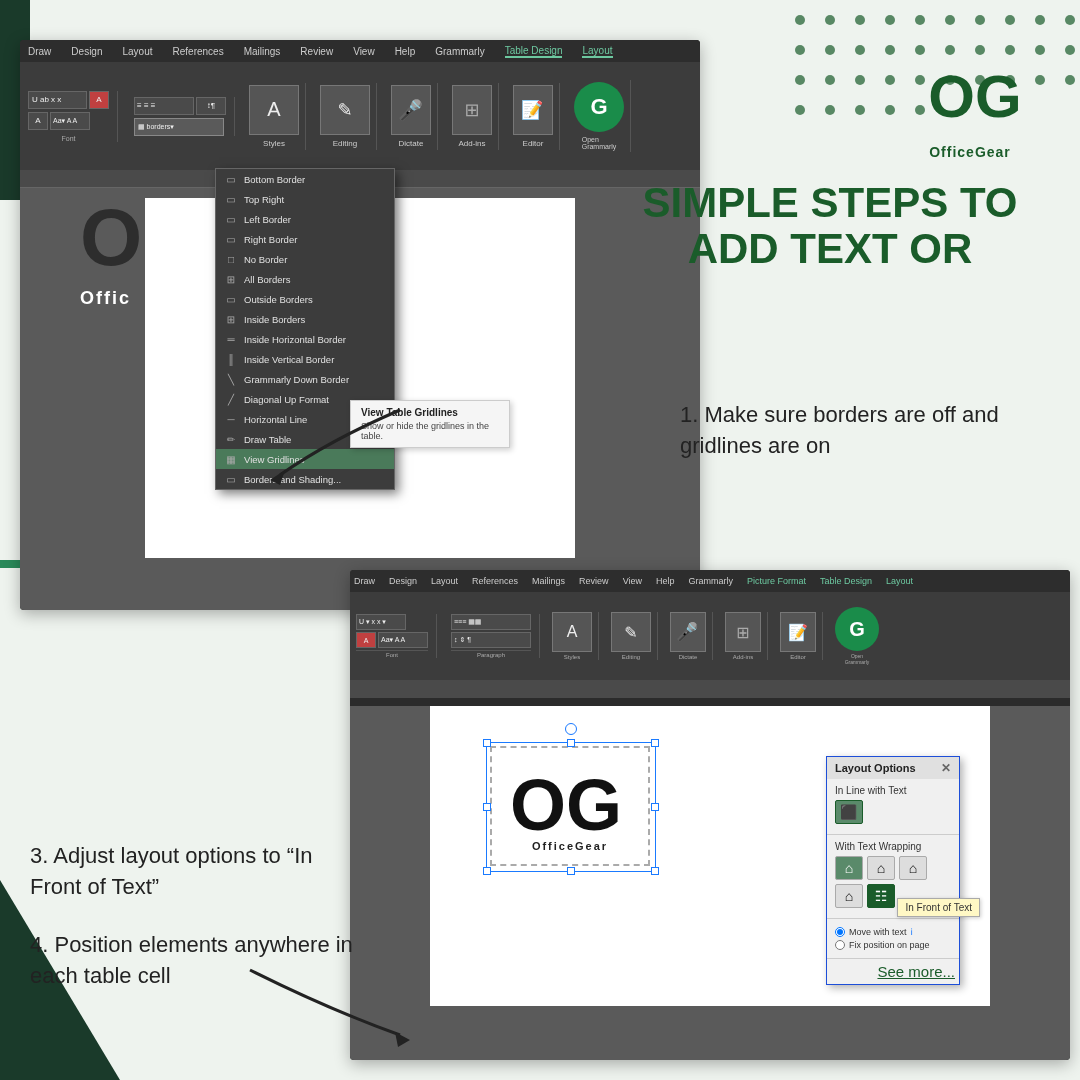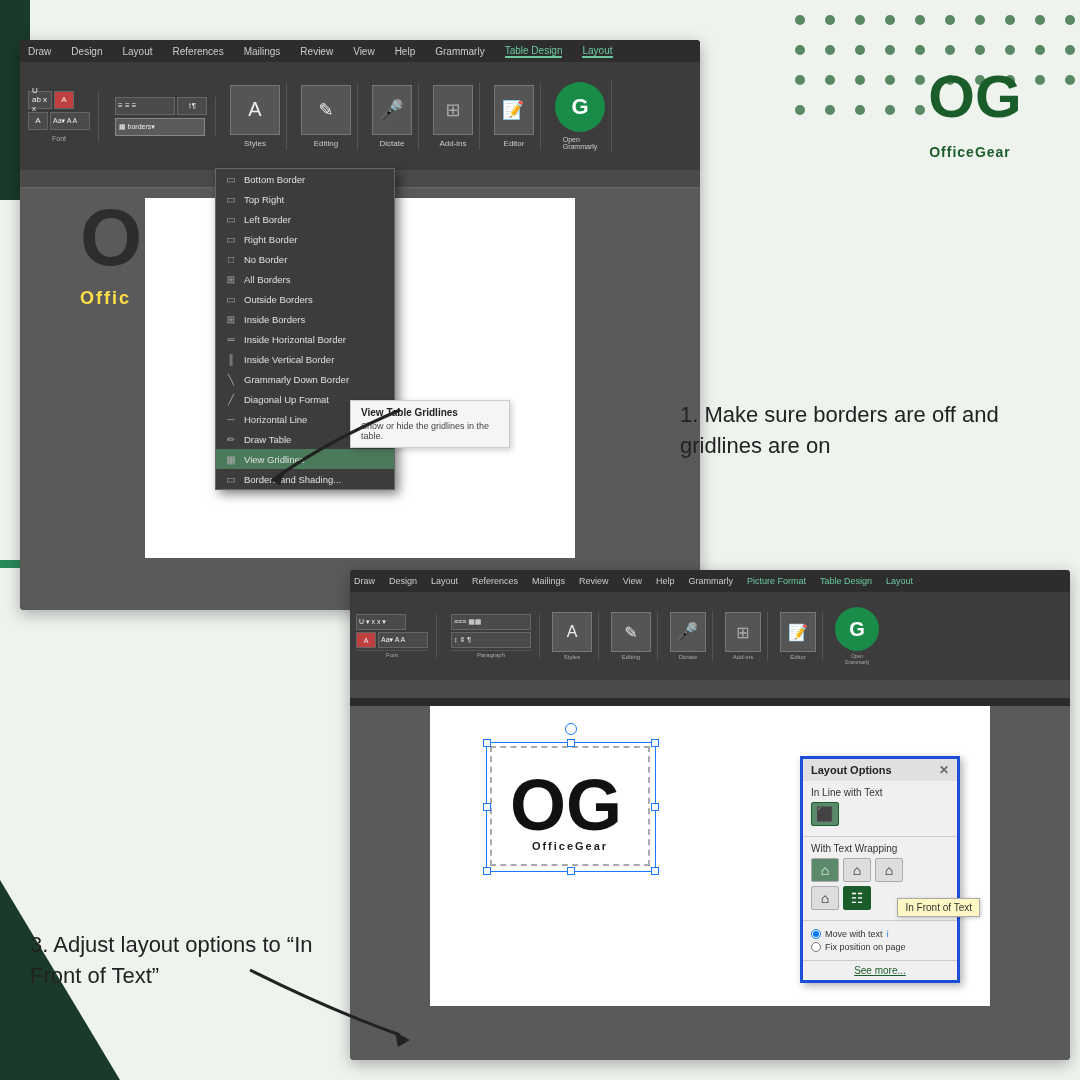--- a/index.html
+++ b/index.html
@@ -318,23 +318,23 @@
       height: 300px;
       margin: 8px auto;
       position: relative;
     }
 
     
     .layout-options {
       position: absolute;
       top: 50px;
       right: 30px;
-      width: 160px;
+      width: 134px;
       background: #f0f0f0;
-      border: 3px solid #1d4ed8;
+      border: 1px solid #1d4ed8;
       z-index: 20;
       box-shadow: 3px 3px 8px rgba(0,0,0,0.3);
       font-size: 10px;
     }
 
     .layout-header {
       background: #e0e0e0;
       padding: 4px 8px;
       display: flex;
       justify-content: space-between;
@@ -394,23 +394,23 @@
       color: #333;
       margin-bottom: 2px;
     }
 
     .layout-radio input {
       width: 10px;
       height: 10px;
     }
 
     .layout-link {
-      text-align: center;
+      text-align: right;
       padding: 4px;
-      font-size: 10px;
+      font-size: 15px;
       color: #1a5c2a;
       cursor: pointer;
       text-decoration: underline;
     }
 
     
     .infront-badge {
       position: absolute;
       top: 192px;
       right: 10px;
@@ -577,22 +577,22 @@
   <div class="logo-area">
     <svg class="logo-svg" viewBox="0 0 120 90">
 
       <text x="10" y="65" font-size="72" font-weight="900" fill="#1a5c2a" font-family="Arial">OG</text>
     </svg>
     <div class="logo-text">OfficeGear</div>
   </div>
 
   <div class="heading-area">
     <div class="heading-text">
-      <br>
-      <br>
+      <span>SIMPLE STEPS TO</span><br>
+      <span>ADD TEXT OR</span><br>
     </div>
   </div>
 
   <div class="step1-desc">
     <p>1. Make sure borders are off and gridlines are on</p>
   </div>
 
   <div class="screenshot-top">
 
     <div class="ribbon">
@@ -606,21 +606,21 @@
         <span class="ribbon-tab">View</span>
         <span class="ribbon-tab">Help</span>
         <span class="ribbon-tab">Grammarly</span>
         <span class="ribbon-tab active-tab">Table Design</span>
         <span class="ribbon-tab active-tab">Layout</span>
       </div>
       <div class="ribbon-body">
 
         <div style="display:flex;flex-direction:column;gap:3px;padding-right:8px;border-right:1px solid #555;">
           <div style="display:flex;gap:2px;align-items:center;">
-            <div style="width:24px;height:18px;background:#4a4a4a;border:1px solid #666;font-size:8px;color:#eee;display:flex;align-items:center;padding:0 3px;">U ab x x</div>
+            <div style="width:59px;height:18px;background:#4a4a4a;border:1px solid #666;font-size:8px;color:#eee;display:flex;align-items:center;padding:0 3px;">U ab x x</div>
             <div style="width:20px;height:18px;background:#c04040;border:1px solid #666;font-size:8px;color:#eee;display:flex;align-items:center;justify-content:center;">A</div>
           </div>
           <div style="display:flex;gap:2px;align-items:center;">
             <div style="width:20px;height:18px;background:#4a4a4a;border:1px solid #666;font-size:8px;color:#eee;display:flex;align-items:center;justify-content:center;">A</div>
             <div style="width:40px;height:18px;background:#4a4a4a;border:1px solid #666;font-size:7px;color:#eee;display:flex;align-items:center;padding:0 2px;">Aa▾ A A</div>
           </div>
           <div style="font-size:7px;color:#aaa;text-align:center;padding-top:2px;">Font</div>
         </div>
 
         <div style="display:flex;flex-direction:column;gap:3px;padding:0 8px;border-right:1px solid #555;">
@@ -663,21 +663,21 @@
           <div class="ribbon-btn-label" style="font-size:7px;">Open<br>Grammarly</div>
         </div>
       </div>
     </div>
 
     <div class="ruler" style="background:#4a4a4a;height:18px;border-bottom:1px solid #666;"></div>
 
     <div class="doc-area">
 
       <div style="position:absolute;top:10px;left:60px;font-size:80px;font-weight:900;color:#222;opacity:0.8;line-height:1;">OG</div>
-      <div style="position:absolute;top:100px;left:60px;font-size:18px;font-weight:bold;color:#fde047;letter-spacing:2px;">Offic</div>
+      <div style="position:absolute;top:100px;left:60px;font-size:18px;font-weight:bold;color:#ffffff;letter-spacing:2px;">Offic</div>
 
       <div class="doc-page"></div>
     </div>
 
     <div class="dropdown-menu">
       <div class="dropdown-item">
         <span class="dropdown-icon">▭</span>
         <span>Bottom Border</span>
       </div>
       <div class="dropdown-item">
@@ -749,20 +749,23 @@
   </div>
 
   <svg class="curved-arrow1" viewBox="0 0 200 100">
     <path d="M 150 20 Q 80 50 30 85" fill="none" stroke="#222" stroke-width="3"></path>
     <polygon points="20,90 35,80 30,95" fill="#222"></polygon>
   </svg>
 
   <div class="left-steps">
     <div class="step-item">
       <p>3. Adjust layout options to “In Front of Text”</p>
+    </div>
+    <div class="step-item">
+      <p>4. Position elements anywhere in each table cell</p>
     </div>
   </div>
 
   <div class="teal-stripe"></div>
 
   <div class="screenshot-bottom">
 
     <div class="ribbon2">
       <div class="ribbon2-top">
         <span class="ribbon2-tab">Draw</span>

